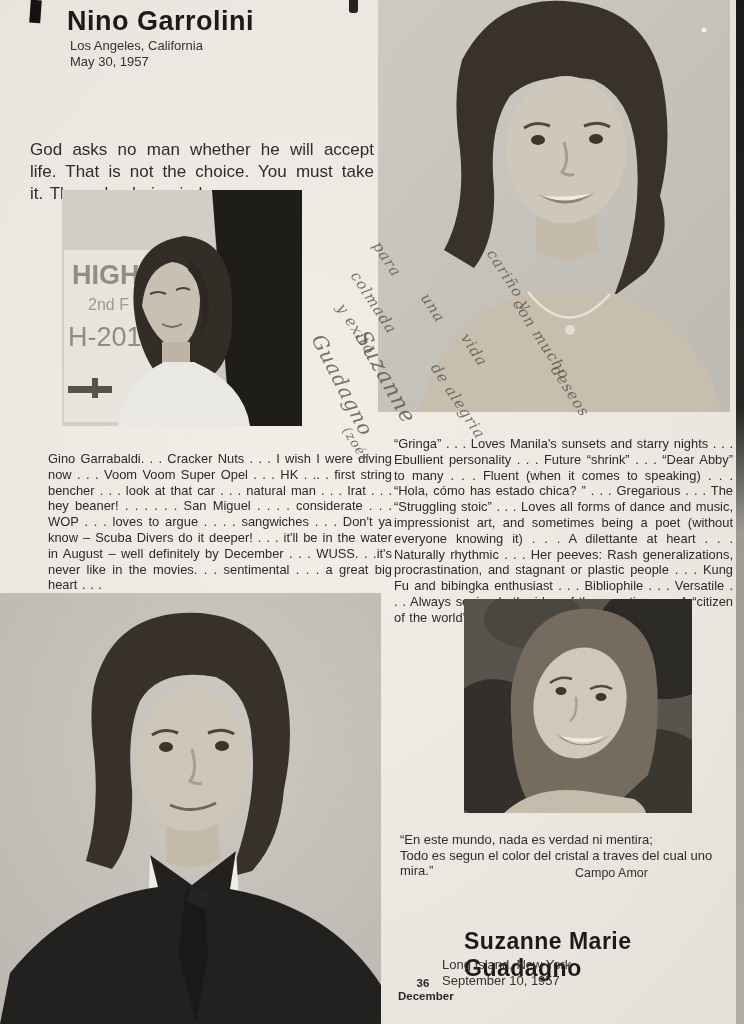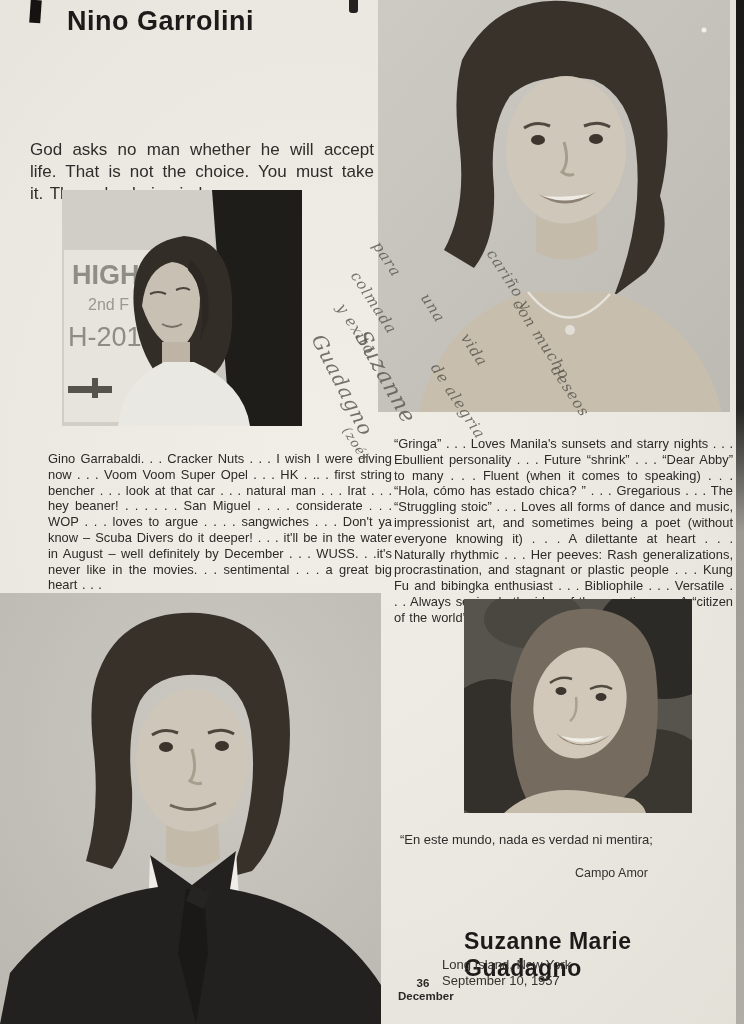--- a/index.html
+++ b/index.html
@@ -38,20 +38,24 @@
       background:linear-gradient(180deg, rgba(14,13,11,.95) 0%, rgba(14,13,11,.88) 40%, rgba(45,43,38,.40) 52%, rgba(45,43,38,.28) 100%);}
   .mark-a{left:30px;top:0;width:11px;height:23px;background:#141311;transform:rotate(4deg);}
   .mark-b{left:349px;top:0;width:9px;height:13px;background:#232220;border-radius:0 0 3px 3px;}
 </style>
 </head>
 <body>
 
 <div class="page">
 
   <div class="abs student-name name-nino">Nino Garrolini</div>
+  <div class="abs meta meta-nino">
+    <div>Los Angeles, California</div>
+    <div>May 30, 1957</div>
+  </div>
 
   <div class="abs quote1">God asks no man whether he will accept life. That is not the choice. You must take it. The only choice is how.</div>
 
   <svg class="abs photo ph-candid" width="240" height="236" viewBox="0 0 240 236" role="img">
     <rect width="240" height="236" fill="#cbc8c2"></rect>
     <rect x="0" y="0" width="152" height="236" fill="#d1cec7"></rect>
 
     <rect x="2" y="60" width="138" height="172" fill="#e6e4dd"></rect>
     <text x="10" y="94" font-size="27" font-weight="bold" fill="#908d85" font-family="Liberation Sans, sans-serif">HIGH</text>
     <text x="26" y="120" font-size="16" fill="#9b9890" font-family="Liberation Sans, sans-serif">2nd F</text>
@@ -159,20 +163,21 @@
     <ellipse cx="137" cy="98" rx="5.5" ry="4" fill="#3c362e"></ellipse>
     <path d="M112,98 Q114,116 106,122" stroke="#aaa090" stroke-width="2.5" fill="none"></path>
     <path d="M92,134 Q116,156 146,136 Q132,148 114,146 Q100,144 92,134 Z" fill="#8a7f70"></path>
     <path d="M97,137 Q118,150 140,137 Q118,142 97,137 Z" fill="#f0ede6"></path>
 
     <path d="M40,214 Q70,186 120,192 L170,200 Q180,206 182,214 Z" fill="#c6bcab"></path>
   </svg>
 
   <div class="abs quote2">
     <div>“En este mundo, nada es verdad ni mentira;</div>
+    <div>Todo es segun el color del  cristal a traves del cual uno mira.”</div>
   </div>
   <div class="abs quote-attr">Campo Amor</div>
 
   <div class="abs student-name name-suzanne">Suzanne Marie Guadagno</div>
   <div class="abs meta meta-suzanne">
     <div>Long Island, New York</div>
     <div>September 10, 1957</div>
   </div>
 
   <div class="abs footer-pg">

